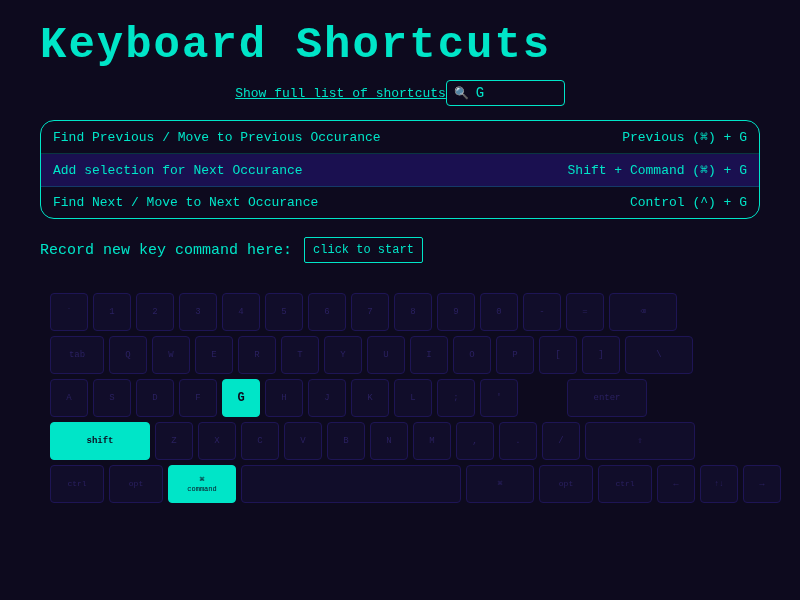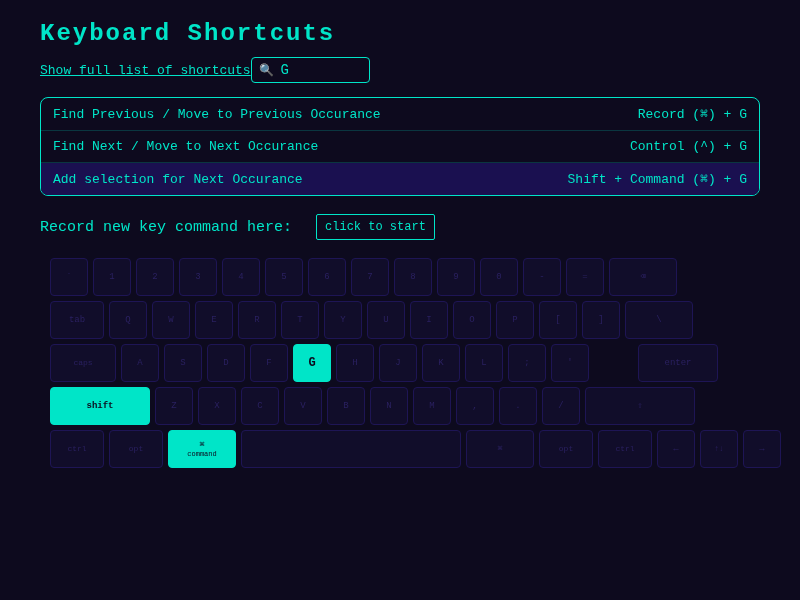--- a/index.html
+++ b/index.html
@@ -11,29 +11,29 @@
       height: 600px;
       overflow: hidden;
       position: relative;
     }
 
     .page-container {
       padding: 20px 40px;
     }
 
     .page-title {
-      font-size: 24px;
+      font-size: 44px;
       color: #00e5c8;
       letter-spacing: 2px;
       margin-bottom: 10px;
     }
 
     .header-row {
       display: flex;
-      justify-content: flex-start;
+      justify-content: center;
       align-items: center;
       margin-bottom: 14px;
     }
 
     .show-full-link {
       color: #00e5c8;
       text-decoration: underline;
       font-size: 13px;
       cursor: pointer;
     }
@@ -58,21 +58,21 @@
       border: none;
       outline: none;
       color: #00e5c8;
       font-size: 14px;
       width: 80px;
       font-family: 'Courier New', monospace;
     }
 
     .shortcuts-table {
       border: 1px solid #00e5c8;
-      border-radius: 8px;
+      border-radius: 14px;
       margin-bottom: 18px;
       overflow: hidden;
     }
 
     .shortcut-row {
       display: flex;
       justify-content: space-between;
       align-items: center;
       padding: 8px 12px;
       font-size: 13px;
@@ -83,22 +83,22 @@
       border-bottom: none;
     }
 
     .shortcut-row.highlighted {
       background-color: #1a1050;
     }
 
     .record-row {
       display: flex;
       align-items: center;
-      gap: 24px;
-      margin-bottom: 18px;
+      gap: 12px;
+      margin-bottom: 30px;
       font-size: 15px;
     }
 
     .record-label {
       color: #00e5c8;
     }
 
     .record-button {
       border: 1px solid #00e5c8;
       background: transparent;
@@ -195,29 +195,29 @@
     <a class="show-full-link">Show full list of shortcuts</a>
     <div class="search-box">
       <span class="search-icon-span">🔍</span>
       <input class="search-input" type="text" value="G" style="">
     </div>
   </div>
 
   <div class="shortcuts-table">
     <div class="shortcut-row">
       <span>Find Previous / Move to Previous Occurance</span>
-      <span>Record (⌘) + G</span>
+      <span>Previous (⌘) + G</span>
+    </div>
+    <div class="shortcut-row highlighted">
+      <span>Add selection for Next Occurance</span>
+      <span>Shift + Command (⌘) + G</span>
     </div>
     <div class="shortcut-row">
       <span>Find Next / Move to Next Occurance</span>
       <span>Control (^) + G</span>
-    </div>
-    <div class="shortcut-row highlighted">
-      <span>Add selection for Next Occurance</span>
-      <span>Shift + Command (⌘) + G</span>
     </div>
   </div>
 
   <div class="record-row">
     <span class="record-label">Record new  key command here:</span>
     <button class="record-button">click to start</button>
   </div>
 
   <div class="keyboard-container">
 
@@ -305,23 +305,20 @@
         </div>
       <div class="key">
           <span class="key-label">]</span>
         </div>
       <div class="key wide-backspace">
           <span class="key-label">\</span>
         </div>
     </div>
 
     <div class="key-row">
-      <div class="key wide-caps">
-          <span class="key-label" style="font-size:8px;color:#2a2060">caps</span>
-        </div>
       <div class="key">
           <span class="key-label">A</span>
         </div>
       <div class="key">
           <span class="key-label">S</span>
         </div>
       <div class="key">
           <span class="key-label">D</span>
         </div>
       <div class="key">

